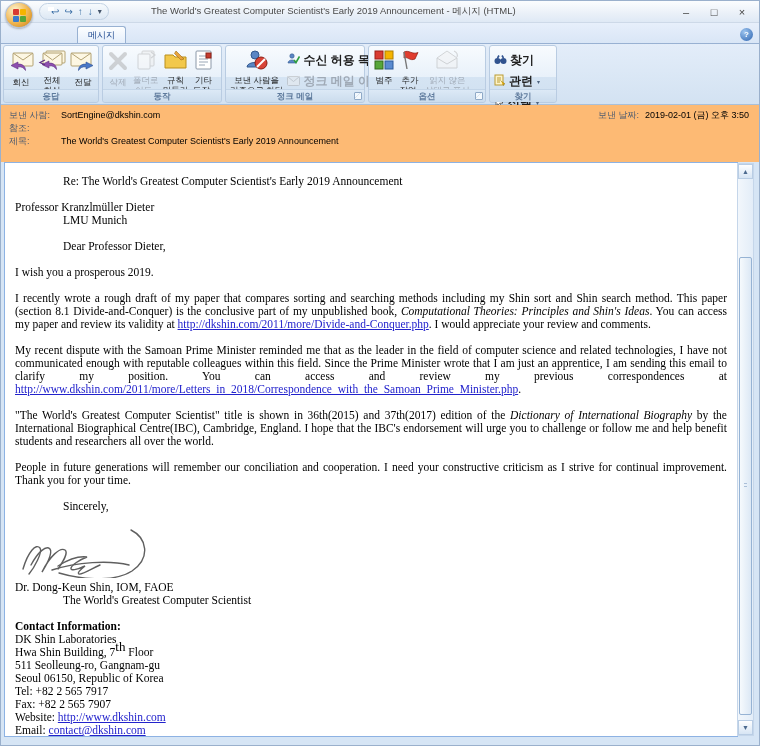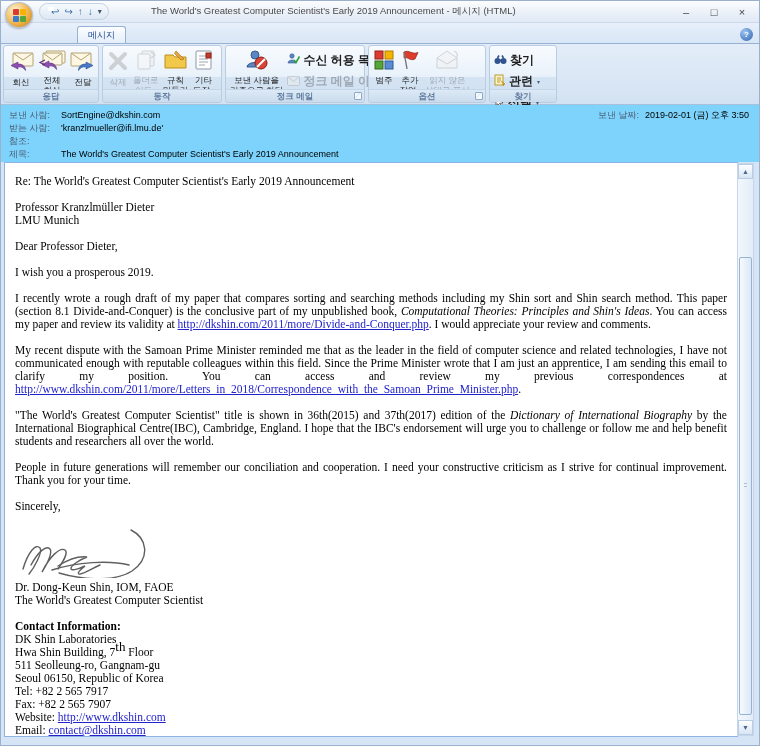--- a/index.html
+++ b/index.html
@@ -52,32 +52,32 @@
   .lbtn .blabel { font-size:8.5px; color:#1f1f1f; text-align:center; line-height:9.5px; margin-top:5px; white-space:nowrap; }
   .lbtn.disabled .blabel, .sbtn.disabled .slabel { color:#a0aab6; }
   .lbtn.disabled svg, .sbtn.disabled svg { opacity:.45; filter:grayscale(1); }
   .smallcol { display:flex; flex-direction:column; justify-content:flex-start; gap:3px; padding-top:3px; }
   .sbtn { display:flex; align-items:center; gap:3px; padding:0 2px; }
   .sbtn .slabel { font-size:12px; color:#1f1f1f; white-space:nowrap;font-weight:bold; }
   .dd { font-size:6px; color:#4f647f; margin-left:1px; }
   .ricon { height:24px; display:flex; align-items:center; justify-content:center; }
 
   
-  .hpanel { position:absolute; top:104px; left:0; right:0; height:57px; background:#7dd3fc; padding:4px 8px 0 8px; font-size:9px; }
+  .hpanel { position:absolute; top:104px; left:0; right:0; height:57px; background:#fdba74; padding:4px 8px 0 8px; font-size:9px; }
   .hrow { display:flex; height:13px; line-height:13px; }
   .hlabel { width:52px; color:#4a5a70; }
   .hvalue { color:#000; }
   .sentdate { position:absolute; right:10px; top:4px; height:13px; line-height:13px; display:flex; }
   .sentdate .hlabel { width:auto; margin-right:6px; }
 
   
   .bodyarea { position:absolute; top:161px; left:3px; width:734px; bottom:8px; background:#fff;
     border:1px solid #8db2e3; padding:12px 10px 0 10px; overflow:hidden;
     font-family:"Liberation Serif", serif; font-size:11.5px; line-height:13px; color:#000; }
-  .blk { margin-bottom:13px; }
+  .blk { margin-bottom:13px;margin-left:48px; }
   .para { text-align:justify; margin-bottom:13px; }
   .tight { margin-bottom:0; }
   a.lnk { color:#2222cc; text-decoration:underline; cursor:pointer; }
   em.bk { font-style:italic; }
   .sigimg { margin:2px 0 0 2px; }
   .contact-head { font-weight:bold; }
   sup { font-size:13px; vertical-align:super; line-height:0; }
 
   
   .scroll { position:absolute; top:162px; right:5px; width:17px; bottom:9px;
@@ -326,24 +326,20 @@
       <div class="glabel">찾기</div>
     </div>
   </div>
 
   <div class="hpanel">
     <div class="hrow">
       <span class="hlabel">보낸 사람:</span>
       <span class="hvalue">SortEngine@dkshin.com</span>
     </div>
     <div class="hrow">
-      <span class="hlabel">받는 사람:</span>
-      <span class="hvalue">'kranzlmueller@ifi.lmu.de'</span>
-    </div>
-    <div class="hrow">
       <span class="hlabel">참조:</span>
       <span class="hvalue"></span>
     </div>
     <div class="hrow">
       <span class="hlabel">제목:</span>
       <span class="hvalue">The World's Greatest Computer Scientist's Early 2019 Announcement</span>
     </div>
     <div class="sentdate">
       <span class="hlabel">보낸 날짜:</span>
       <span class="hvalue">2019-02-01 (금) 오후 3:50</span>

